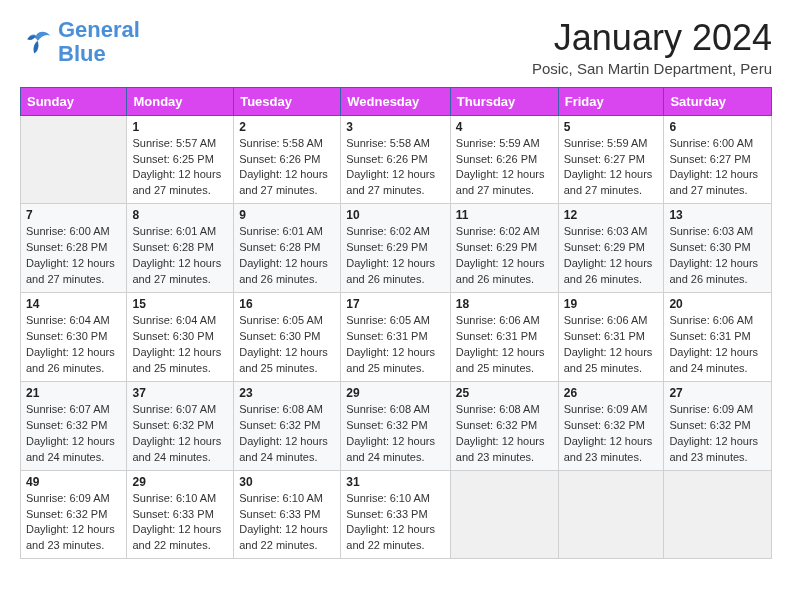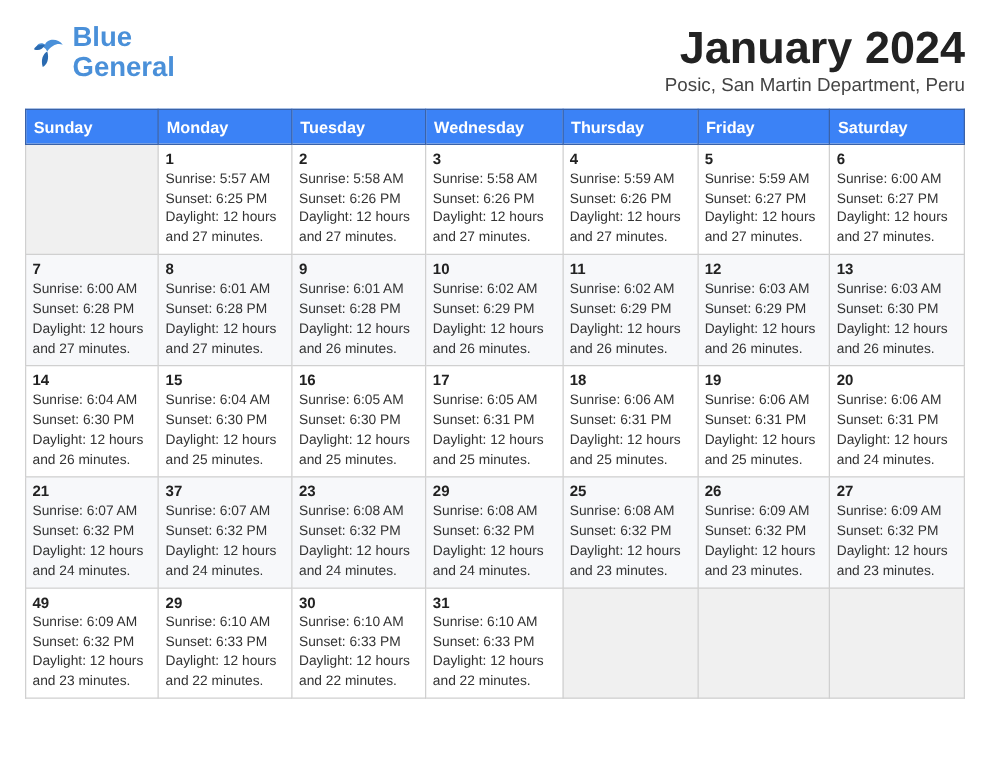--- a/index.html
+++ b/index.html
@@ -36,36 +36,36 @@
     }
     .logo-bird {
       width: 32px;
       height: 28px;
     }
     .title-block {
       text-align: right;
     }
     .main-title {
       font-size: 36px;
-      font-weight: bold;
+      font-weight: normal;
       color: #222;
       line-height: 1.1;
     }
     .subtitle {
       font-size: 15px;
       color: #444;
       margin-top: 2px;
     }
     .calendar {
       width: 100%;
       border-collapse: collapse;
       font-size: 10.5px;
     }
     .calendar thead tr th {
-      background: #3b82f6;
+      background: #d946ef;
       color: #fff;
       text-align: left;
       padding: 6px 6px;
       font-size: 13px;
       font-weight: bold;
       border: 1px solid #3a62a8;
     }
     .calendar tbody tr td {
       border: 1px solid #d0d0d0;
       vertical-align: top;
@@ -98,22 +98,22 @@
 
 <div class="page">
   <div class="header-row">
     <div class="logo">
       <svg class="logo-bird" viewBox="0 0 36 30" xmlns="http://www.w3.org/2000/svg">
         <path d="M18 8 C20 2, 30 2, 34 8 C30 6, 24 8, 20 14 C18 10, 14 8, 10 10 C12 6, 16 6, 18 8Z" fill="#4a90d9"></path>
         <path d="M18 8 C16 12, 12 14, 8 12 C10 8, 14 8, 18 8Z" fill="#2a6ab0"></path>
         <path d="M20 14 C22 20, 20 26, 16 28 C14 22, 16 16, 20 14Z" fill="#2a6ab0"></path>
       </svg>
       <div class="logo-text">
+        <div><span>General</span></div>
         <div><span style="color:#4a90d9;">Blue</span></div>
-        <div><span>General</span></div>
       </div>
     </div>
     <div class="title-block">
       <div class="main-title">January 2024</div>
       <div class="subtitle">Posic, San Martin Department, Peru</div>
     </div>
   </div>
 
   <table class="calendar">
     <thead>

